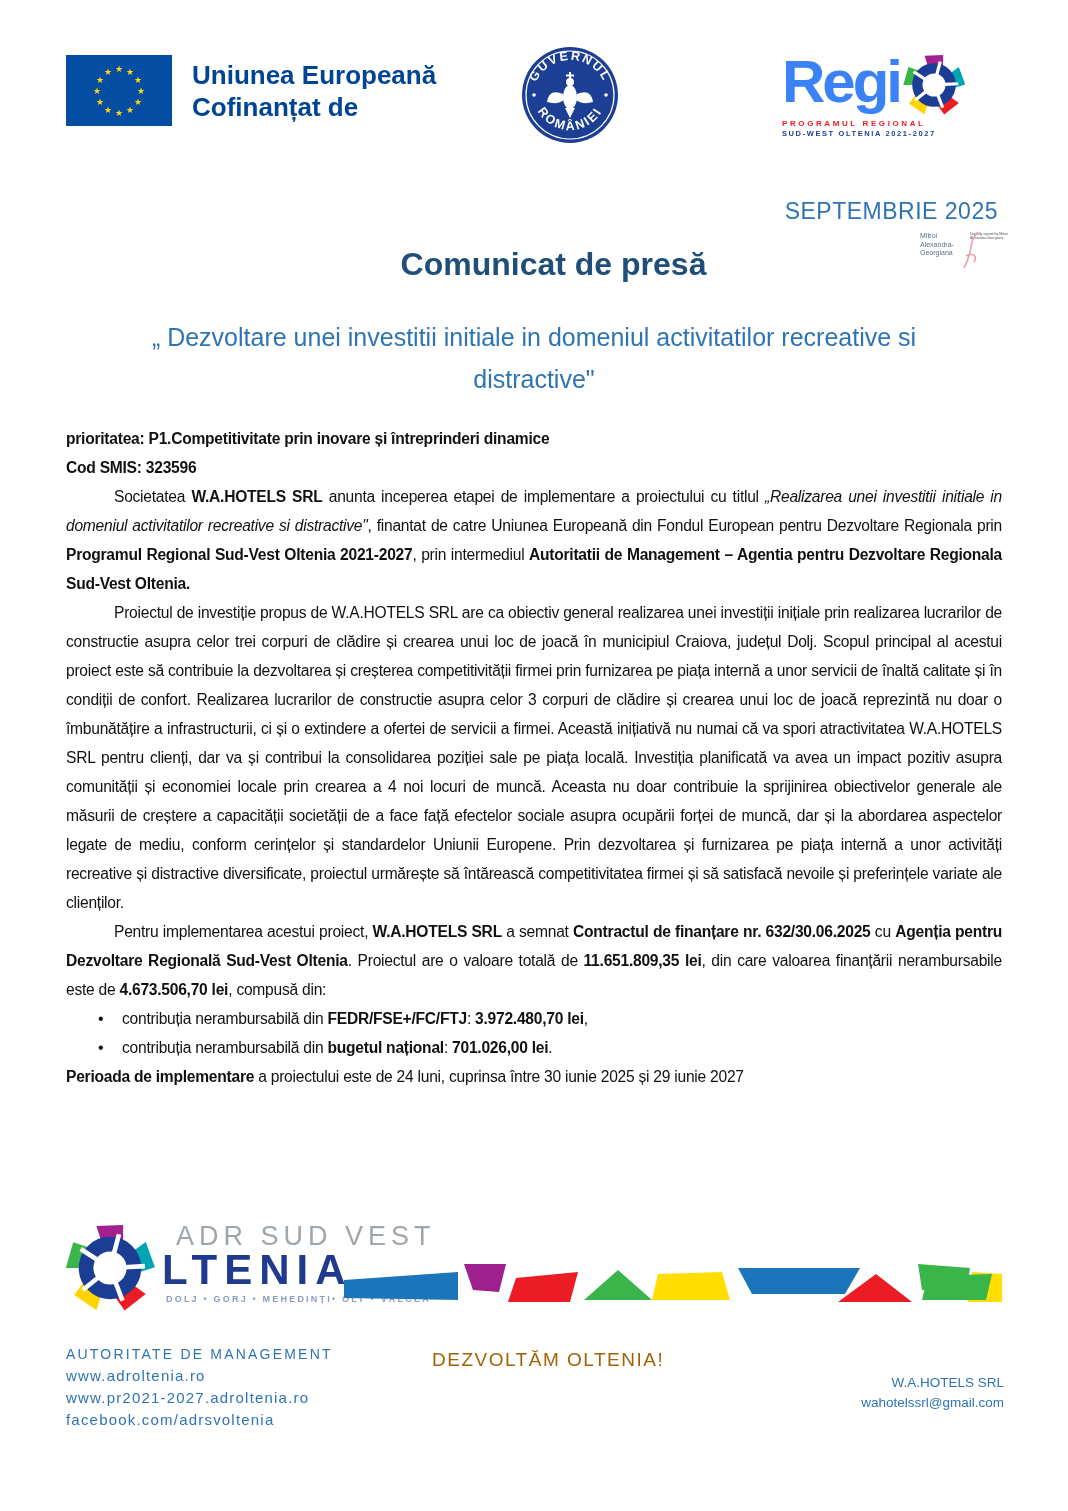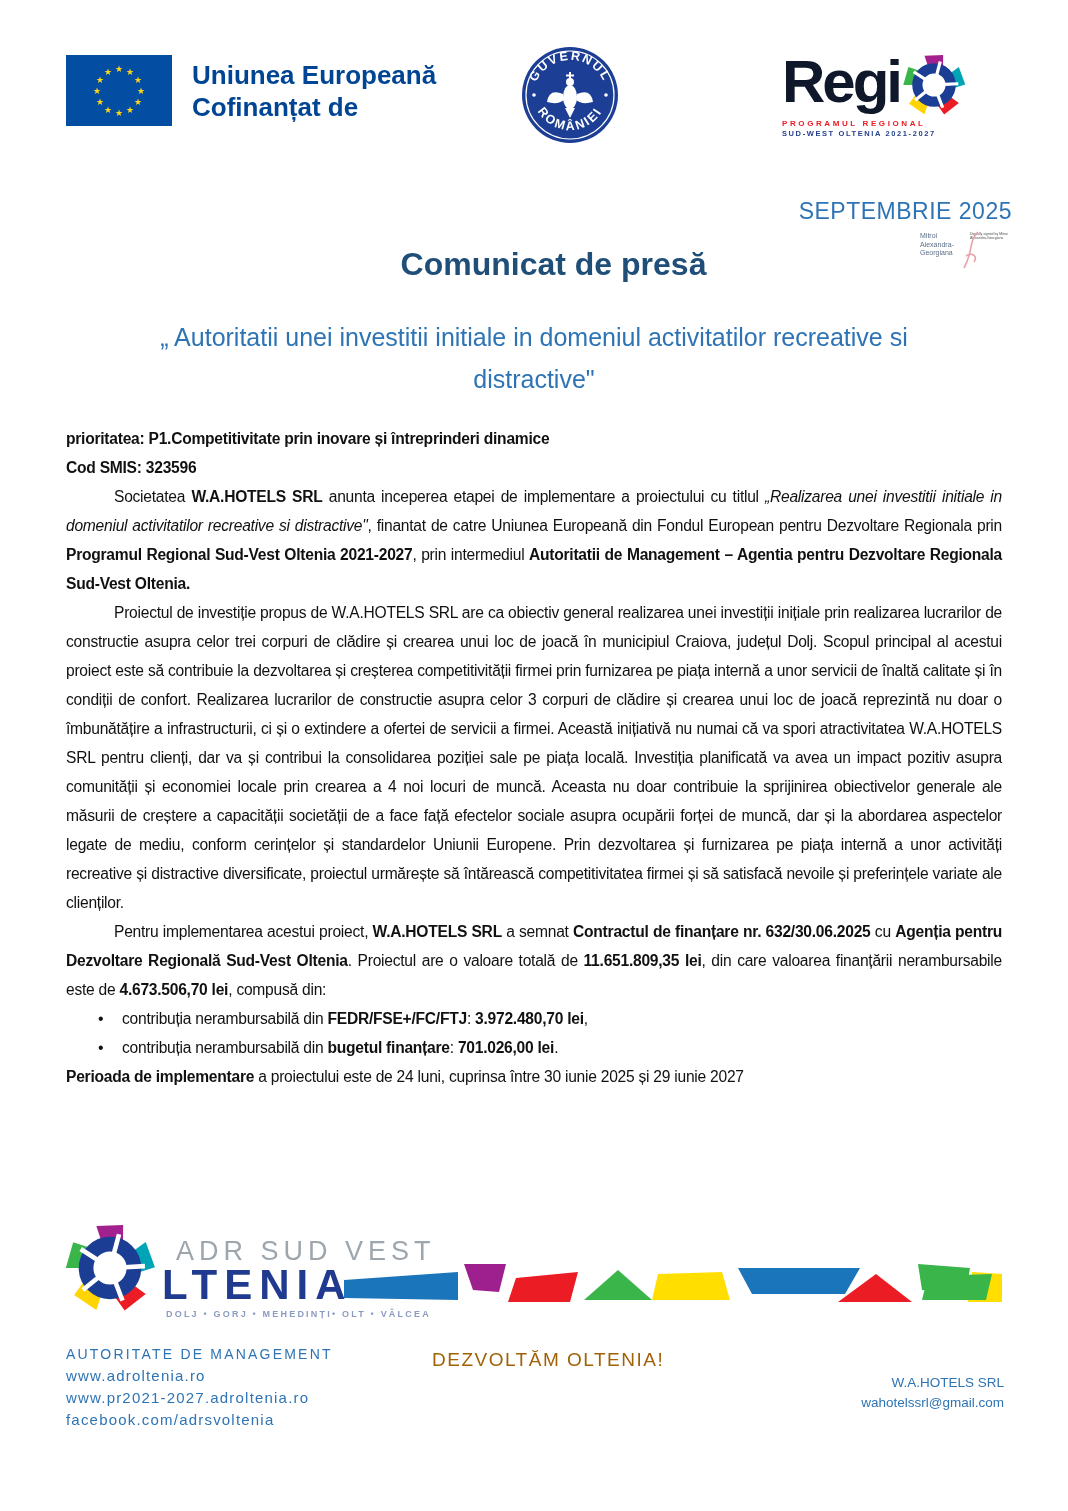--- a/index.html
+++ b/index.html
@@ -8,25 +8,25 @@
     position:relative; width:1068px; height:1511px; background:#ffffff;
     font-family:"Liberation Sans", sans-serif; color:#1a1a1a; overflow:hidden;
   }
   
   .logo-row { position:absolute; top:45px; left:0; width:100%; height:120px; }
   .eu-block { position:absolute; left:66px; top:10px; display:flex; align-items:center; gap:20px; }
   .eu-text { color:#004494; font-weight:bold; font-size:26px; line-height:32px; }
   .gov-seal { position:absolute; left:520px; top:0px; }
   .regio { position:absolute; left:782px; top:8px; width:230px; }
   .regio-top { display:flex; align-items:flex-start; }
-  .regio-word { color:#0f172a; font-weight:800; font-size:60px; line-height:58px; letter-spacing:-3px; font-family:"Liberation Sans", sans-serif; }
+  .regio-word { color:#3b82f6; font-weight:800; font-size:60px; line-height:58px; letter-spacing:-3px; font-family:"Liberation Sans", sans-serif; }
   .regio-sub1 { color:#ED1C24; font-weight:bold; font-size:8px; letter-spacing:2.6px; margin-top:2px; }
   .regio-sub2 { color:#24408E; font-weight:bold; font-size:7.5px; letter-spacing:1.6px; margin-top:1px; }
   
-  .date-line { position:absolute; top:198px; right:56px; color:#2E74B5; font-size:23px; letter-spacing:0.5px; }
+  .date-line { position:absolute; top:198px; right:70px; color:#2E74B5; font-size:23px; letter-spacing:0.5px; }
   .sig { position:absolute; top:232px; right:58px; width:90px; display:flex; gap:4px; }
   .sig-name { color:#5a6f86; font-size:7px; line-height:8.5px; width:42px; }
   .sig-detail { position:relative; color:#555; font-size:3.5px; line-height:4px; width:44px; padding-left:4px; }
   .sig-squiggle { position:absolute; left:-6px; top:-2px; }
   
   .title { position:absolute; top:246px; left:0; width:100%; text-align:center;
            color:#1F4E79; font-weight:bold; font-size:32px;padding-left:39px; }
   .subtitle { position:absolute; top:316px; left:134px; width:800px; text-align:center;
               color:#2E74B5; font-size:25px; line-height:42px; }
   
@@ -35,21 +35,21 @@
   .body-wrap p { margin:0; }
   .meta { font-weight:bold; }
   .just { text-align:justify; }
   .indent { text-indent:48px; }
   .bullet { position:relative; padding-left:56px; }
   .bullet::before { content:"•"; position:absolute; left:32px; top:0; font-size:16px; }
   
   .bottom { position:absolute; top:1222px; left:0; width:100%; }
   .adr-row { position:relative; height:105px; }
   .adr-logo { position:absolute; left:64px; top:0; display:flex; }
-  .adr-texts { margin-left:6px;margin-top:15px; }
+  .adr-texts { margin-left:6px; }
   .adr-line1 { color:#9EA6AD; font-size:27px; letter-spacing:5px; line-height:28px; margin-left:14px; }
   .adr-line2 { color:#203A8F; font-weight:800; font-size:42px; letter-spacing:7px; line-height:44px; margin-top:-2px; }
   .adr-line3 { color:#8C9BC0; font-weight:bold; font-size:9px; letter-spacing:2.2px; margin-left:4px; margin-top:2px; }
   .banner { position:absolute; left:340px; top:38px; }
   
   .foot { position:relative; height:120px; }
   .am-block { position:absolute; left:66px; top:16px; color:#2E74B5; }
   .am-block .caps { font-size:14px; letter-spacing:2.2px; line-height:22px; }
   .am-block .url { font-size:15px; letter-spacing:1.2px; line-height:22px; }
   .slogan { position:absolute; left:432px; top:22px; color:#a16207; font-size:19px; letter-spacing:1.5px;text-align:right; }
@@ -155,30 +155,30 @@
     <div class="sig-name">Mitroi Alexandra-Georgiana</div>
     <div class="sig-detail">
       <svg class="sig-squiggle" width="22" height="40" viewBox="0 0 22 40">
         <path d="M18,2 C8,12 14,20 4,38 M6,26 C12,22 18,26 14,32" fill="none" stroke="#E8A2AA" stroke-width="1.6"></path>
       </svg>
       <span>Digitally signed by Mitroi Alexandra-Georgiana</span>
     </div>
   </div>
 
   <div class="title">Comunicat de presă</div>
-  <div class="subtitle">„ Autoritatii unei investitii initiale in domeniul activitatilor recreative si distractive"</div>
+  <div class="subtitle">„ Dezvoltare unei investitii initiale in domeniul activitatilor recreative si distractive"</div>
 
   <div class="body-wrap">
       <p class="meta"><span>prioritatea: P1.Competitivitate prin inovare și întreprinderi dinamice</span></p>
       <p class="meta"><span>Cod SMIS: 323596</span></p>
       <p class="indent just"><span>Societatea </span><span style="font-weight: bold;">W.A.HOTELS SRL</span><span> anunta inceperea etapei de implementare a proiectului cu titlul </span><span style="font-style: italic;">„Realizarea unei investitii initiale in domeniul activitatilor recreative si distractive"</span><span>, finantat de catre Uniunea Europeană din Fondul European pentru Dezvoltare Regionala prin </span><span style="font-weight: bold;">Programul Regional Sud-Vest Oltenia 2021-2027</span><span>, prin intermediul </span><span style="font-weight: bold;">Autoritatii de Management – Agentia pentru Dezvoltare Regionala Sud-Vest Oltenia.</span></p>
       <p class="indent just"><span>Proiectul de investiție propus de W.A.HOTELS SRL are ca obiectiv general realizarea unei investiții inițiale prin realizarea lucrarilor de constructie asupra celor trei corpuri de clădire și crearea unui loc de joacă în municipiul Craiova, județul Dolj. Scopul principal al acestui proiect este să contribuie la dezvoltarea și creșterea competitivității firmei prin furnizarea pe piața internă a unor servicii de înaltă calitate și în condiții de confort. Realizarea lucrarilor de constructie asupra celor 3 corpuri de clădire și crearea unui loc de joacă reprezintă nu doar o îmbunătățire a infrastructurii, ci și o extindere a ofertei de servicii a firmei. Această inițiativă nu numai că va spori atractivitatea W.A.HOTELS SRL pentru clienți, dar va și contribui la consolidarea poziției sale pe piața locală. Investiția planificată va avea un impact pozitiv asupra comunității și economiei locale prin crearea a 4 noi locuri de muncă. Aceasta nu doar contribuie la sprijinirea obiectivelor generale ale măsurii de creștere a capacității societății de a face față efectelor sociale asupra ocupării forței de muncă, dar și la abordarea aspectelor legate de mediu, conform cerințelor și standardelor Uniunii Europene. Prin dezvoltarea și furnizarea pe piața internă a unor activități recreative și distractive diversificate, proiectul urmărește să întărească competitivitatea firmei și să satisfacă nevoile și preferințele variate ale clienților.</span></p>
       <p class="indent just"><span>Pentru implementarea acestui proiect, </span><span style="font-weight: bold;">W.A.HOTELS SRL</span><span> a semnat </span><span style="font-weight: bold;">Contractul de finanțare nr. 632/30.06.2025</span><span> cu </span><span style="font-weight: bold;">Agenția pentru Dezvoltare Regională Sud-Vest Oltenia</span><span>. Proiectul are o valoare totală de </span><span style="font-weight: bold;">11.651.809,35 lei</span><span>, din care valoarea finanțării nerambursabile este de </span><span style="font-weight: bold;">4.673.506,70 lei</span><span>, compusă din:</span></p>
       <p class="bullet"><span>contribuția nerambursabilă din </span><span style="font-weight: bold;">FEDR/FSE+/FC/FTJ</span><span>: </span><span style="font-weight: bold;">3.972.480,70 lei</span><span>,</span></p>
-      <p class="bullet"><span>contribuția nerambursabilă din </span><span style="font-weight: bold;">bugetul finanțare</span><span>: </span><span style="font-weight: bold;">701.026,00 lei</span><span>.</span></p>
+      <p class="bullet"><span>contribuția nerambursabilă din </span><span style="font-weight: bold;">bugetul național</span><span>: </span><span style="font-weight: bold;">701.026,00 lei</span><span>.</span></p>
       <p class="just"><span style="font-weight: bold;">Perioada de implementare</span><span> a proiectului este de 24 luni, cuprinsa între 30 iunie 2025 și 29 iunie 2027</span></p>
     </div>
 
   <div class="bottom">
 
     <div class="adr-row">
       <div class="adr-logo">
         <svg width="92" height="92" viewBox="0 0 100 100">
           <use href="#pinwheel"></use>
         </svg>

